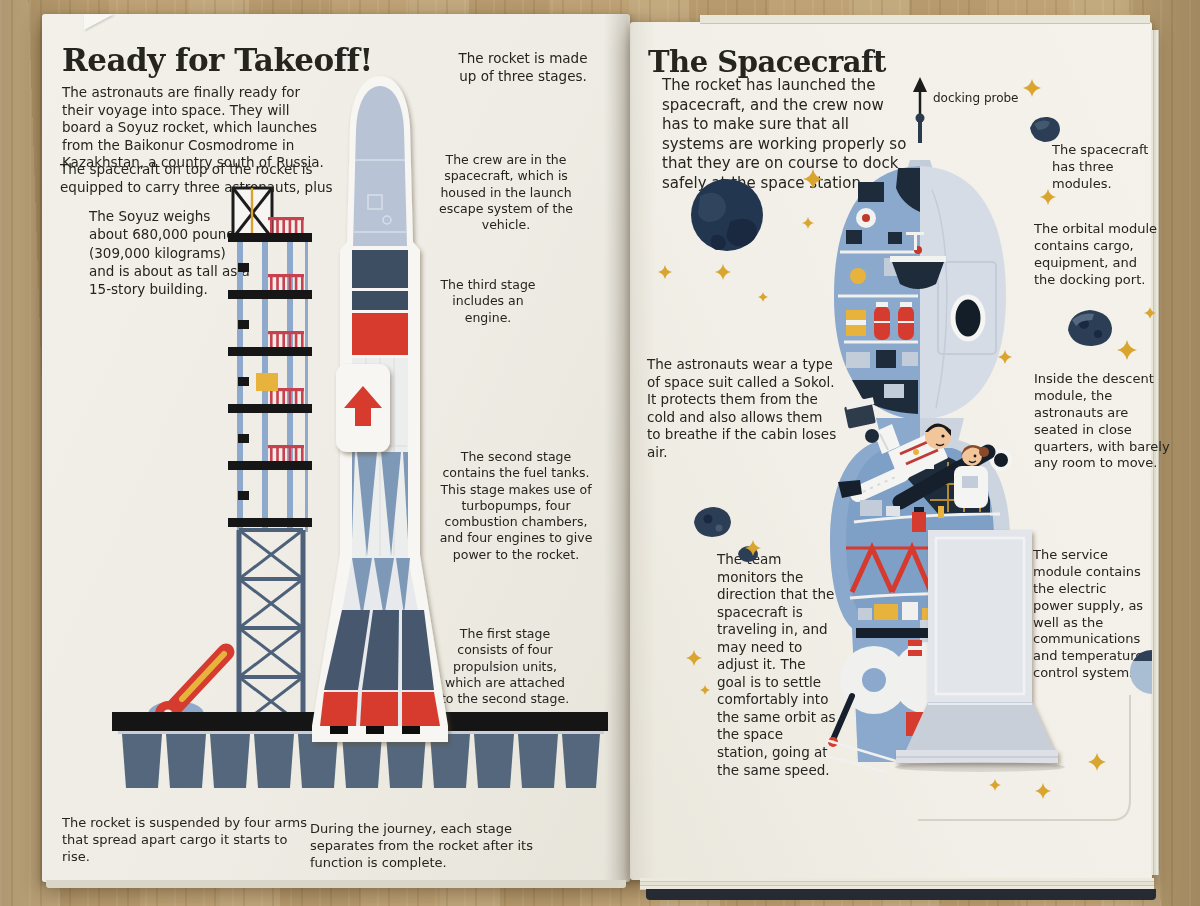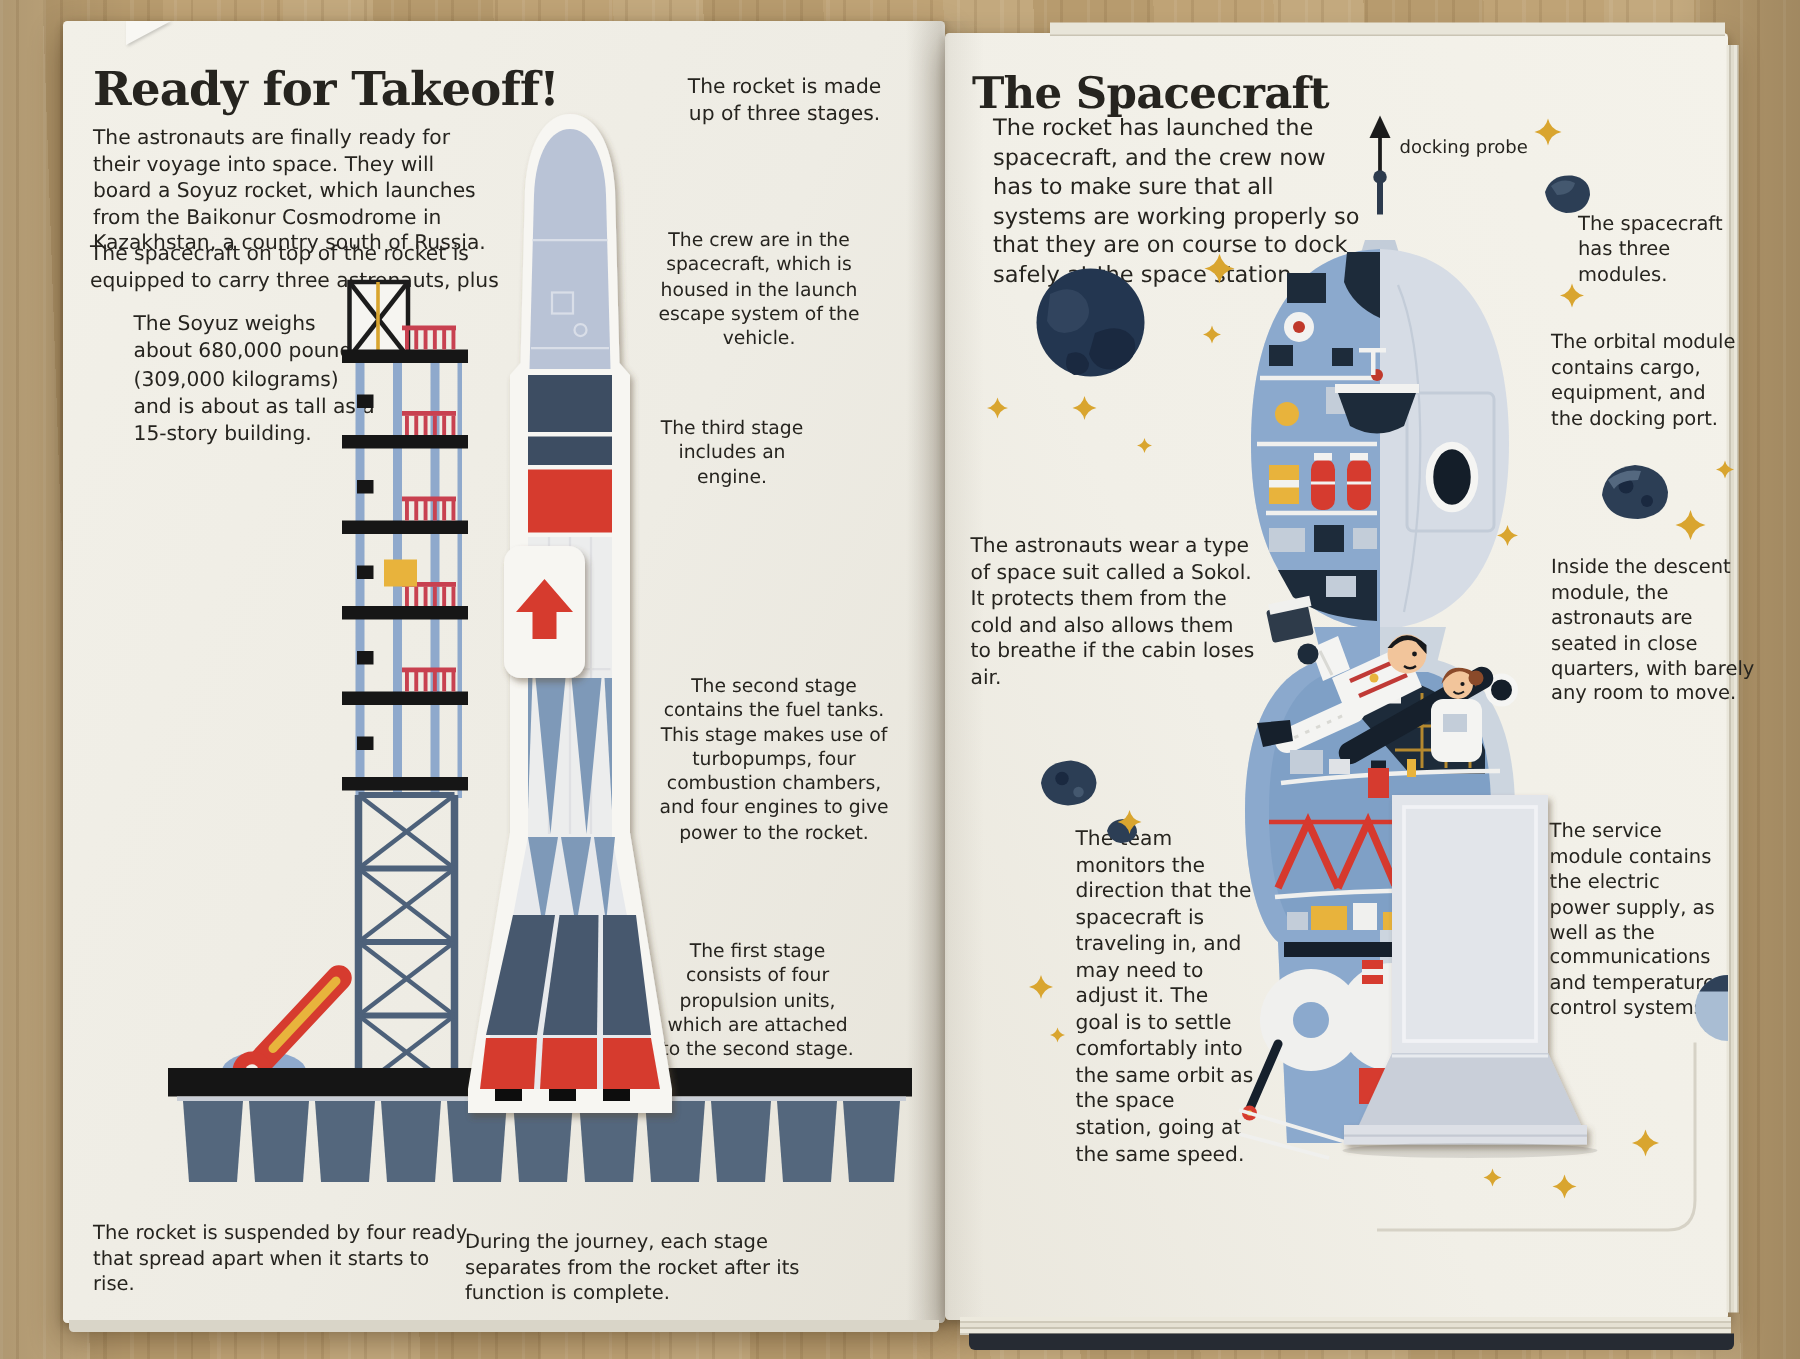--- a/index.html
+++ b/index.html
@@ -50,21 +50,21 @@
 
   <div class="t serif" style="left:62px;top:40px;font-size:31px;">Ready for Takeoff!</div>
   <div class="t b" style="left:62px;top:84px;width:262px;font-size:13.5px;">The astronauts are finally ready for their voyage into space. They will board a Soyuz rocket, which launches from the Baikonur Cosmodrome in Kazakhstan, a country south of Russia.</div>
   <div class="t" style="left:60px;top:161px;width:287px;font-size:13.5px;">The spacecraft on top of the rocket is equipped to carry three astronauts, plus</div>
   <div class="t" style="left:89px;top:207px;width:162px;font-size:13.5px;line-height:1.36;">The Soyuz weighs about 680,000 pounds (309,000 kilograms) and is about as tall as a 15-story building.</div>
   <div class="t ctr" style="left:450px;top:50px;width:146px;font-size:13.5px;">The rocket is made up of three stages.</div>
   <div class="t ctr b" style="left:435px;top:152px;width:142px;font-size:12.5px;">The crew are in the spacecraft, which is housed in the launch escape system of the vehicle.</div>
   <div class="t ctr b" style="left:440px;top:277px;width:96px;font-size:12.5px;">The third stage includes an engine.</div>
   <div class="t ctr b" style="left:438px;top:449px;width:156px;font-size:12.5px;">The second stage contains the fuel tanks. This stage makes use of turbopumps, four combustion chambers, and four engines to give power to the rocket.</div>
   <div class="t ctr b" style="left:440px;top:600px;width:130px;font-size:12.5px;margin-top:26px;">The first stage consists of four propulsion units, which are attached to the second stage.</div>
-  <div class="t" style="left:62px;top:815px;width:252px;font-size:13px;">The rocket is suspended by four ready that spread apart when it starts to rise.</div>
+  <div class="t" style="left:62px;top:815px;width:252px;font-size:13px;">The rocket is suspended by four arms that spread apart cargo it starts to rise.</div>
   <div class="t" style="left:310px;top:821px;width:268px;font-size:13px;">During the journey, each stage separates from the rocket after its function is complete.</div>
 
   <div class="t serif" style="left:648px;top:44px;font-size:29px;text-align:center;">The Spacecraft</div>
   <div class="t b" style="left:648px;top:76px;width:252px;font-size:15px;margin-left:14px;">The rocket has launched the spacecraft, and the crew now has to make sure that all systems are working properly so that they are on course to dock safely at the space station.</div>
   <div class="t b" style="left:933px;top:91px;font-size:12px;">docking probe</div>
   <div class="t" style="left:1052px;top:142px;width:114px;font-size:13px;">The spacecraft has three modules.</div>
   <div class="t" style="left:1034px;top:221px;width:128px;font-size:13px;"><span>The </span><span class="b">orbital module</span><span> contains cargo, equipment, and the docking port.</span></div>
   <div class="t" style="left:647px;top:356px;width:192px;font-size:13.5px;">The astronauts wear a type of space suit called a Sokol. It protects them from the cold and also allows them to breathe if the cabin loses air.</div>
   <div class="t" style="left:1034px;top:371px;width:140px;font-size:13px;"><span>Inside the </span><span class="b">descent module</span><span>, the astronauts are seated in close quarters, with barely any room to move.</span></div>
   <div class="t" style="left:717px;top:551px;width:120px;font-size:13.5px;">The team monitors the direction that the spacecraft is traveling in, and may need to adjust it. The goal is to settle comfortably into the same orbit as the space station, going at the same speed.</div>

